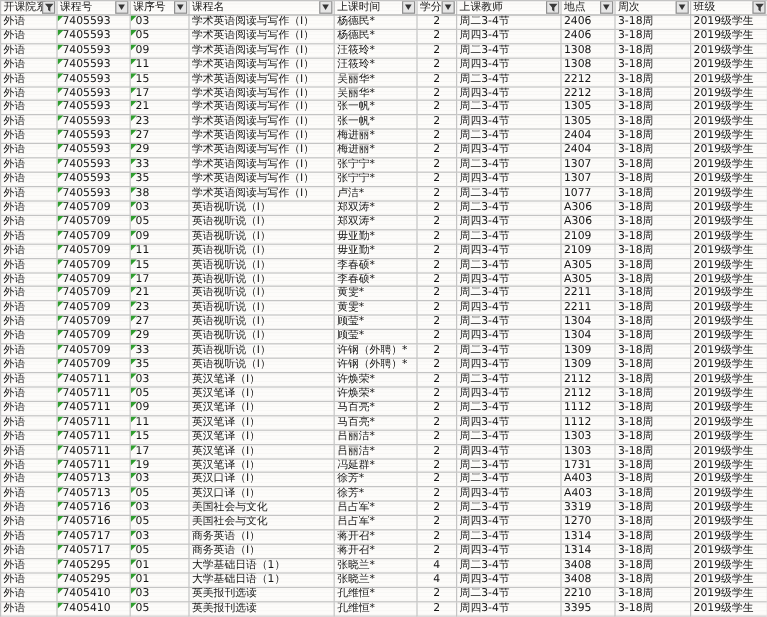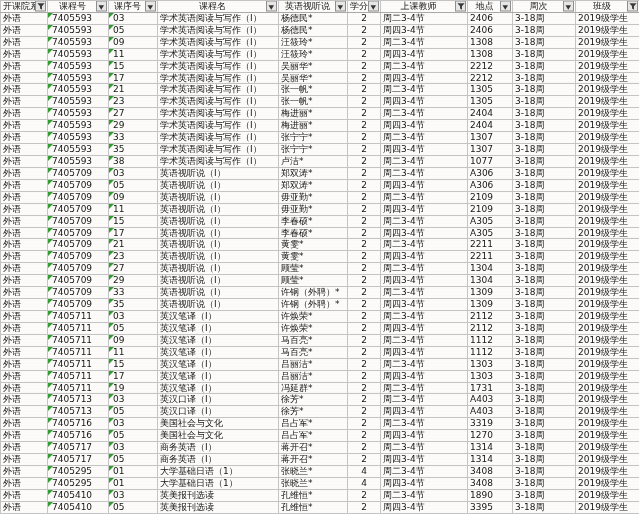--- a/index.html
+++ b/index.html
@@ -16,21 +16,21 @@
   th,td{
     border:1px solid #c4c4c4;
     height:10.93px;line-height:10.9px;
     padding:0 2px;margin:0;
     white-space:nowrap;overflow:hidden;
     position:relative;
     font-weight:normal;
     background-image:repeating-linear-gradient(0deg, rgba(0,0,0,0.02) 0 1px, transparent 1px 3px);
   }
   th{
-    text-align:center;
+    text-align:left;
     padding-right:13px;
     border-bottom:1px solid #a9a9a9;
   }
   td{text-align:left;}
   td.center{text-align:center;padding-right:2px;}
   td.flagcell{padding-left:4px;}
   .flag{
     position:absolute;top:0;left:0;width:0;height:0;
     border-top:5px solid #2f9e2f;
     border-right:5px solid transparent;
@@ -84,21 +84,21 @@
               <span class="arrow">▼</span>
             </span>
         </th>
         <th>
           <span>课程名</span>
           <span class="fbtn">
               <span class="arrow">▼</span>
             </span>
         </th>
         <th>
-          <span>英语视听说</span>
+          <span>上课时间</span>
           <span class="fbtn">
               <span class="arrow">▼</span>
             </span>
         </th>
         <th style="text-align:center;">
           <span>学分</span>
           <span class="fbtn">
               <span class="arrow">▼</span>
             </span>
         </th>
@@ -614,21 +614,21 @@
           <td>2019级学生</td>
         </tr>
         <tr>
           <td>外语</td>
           <td class="flagcell"><span class="flag"></span>7405410</td>
           <td class="flagcell"><span class="flag"></span>03</td>
           <td>英美报刊选读</td>
           <td>孔维恒*</td>
           <td class="center">2</td>
           <td>周二3-4节</td>
-          <td>1890</td>
+          <td>2210</td>
           <td>3-18周</td>
           <td>2019级学生</td>
         </tr>
         <tr>
           <td>外语</td>
           <td class="flagcell"><span class="flag"></span>7405410</td>
           <td class="flagcell"><span class="flag"></span>05</td>
           <td>英美报刊选读</td>
           <td>孔维恒*</td>
           <td class="center">2</td>

